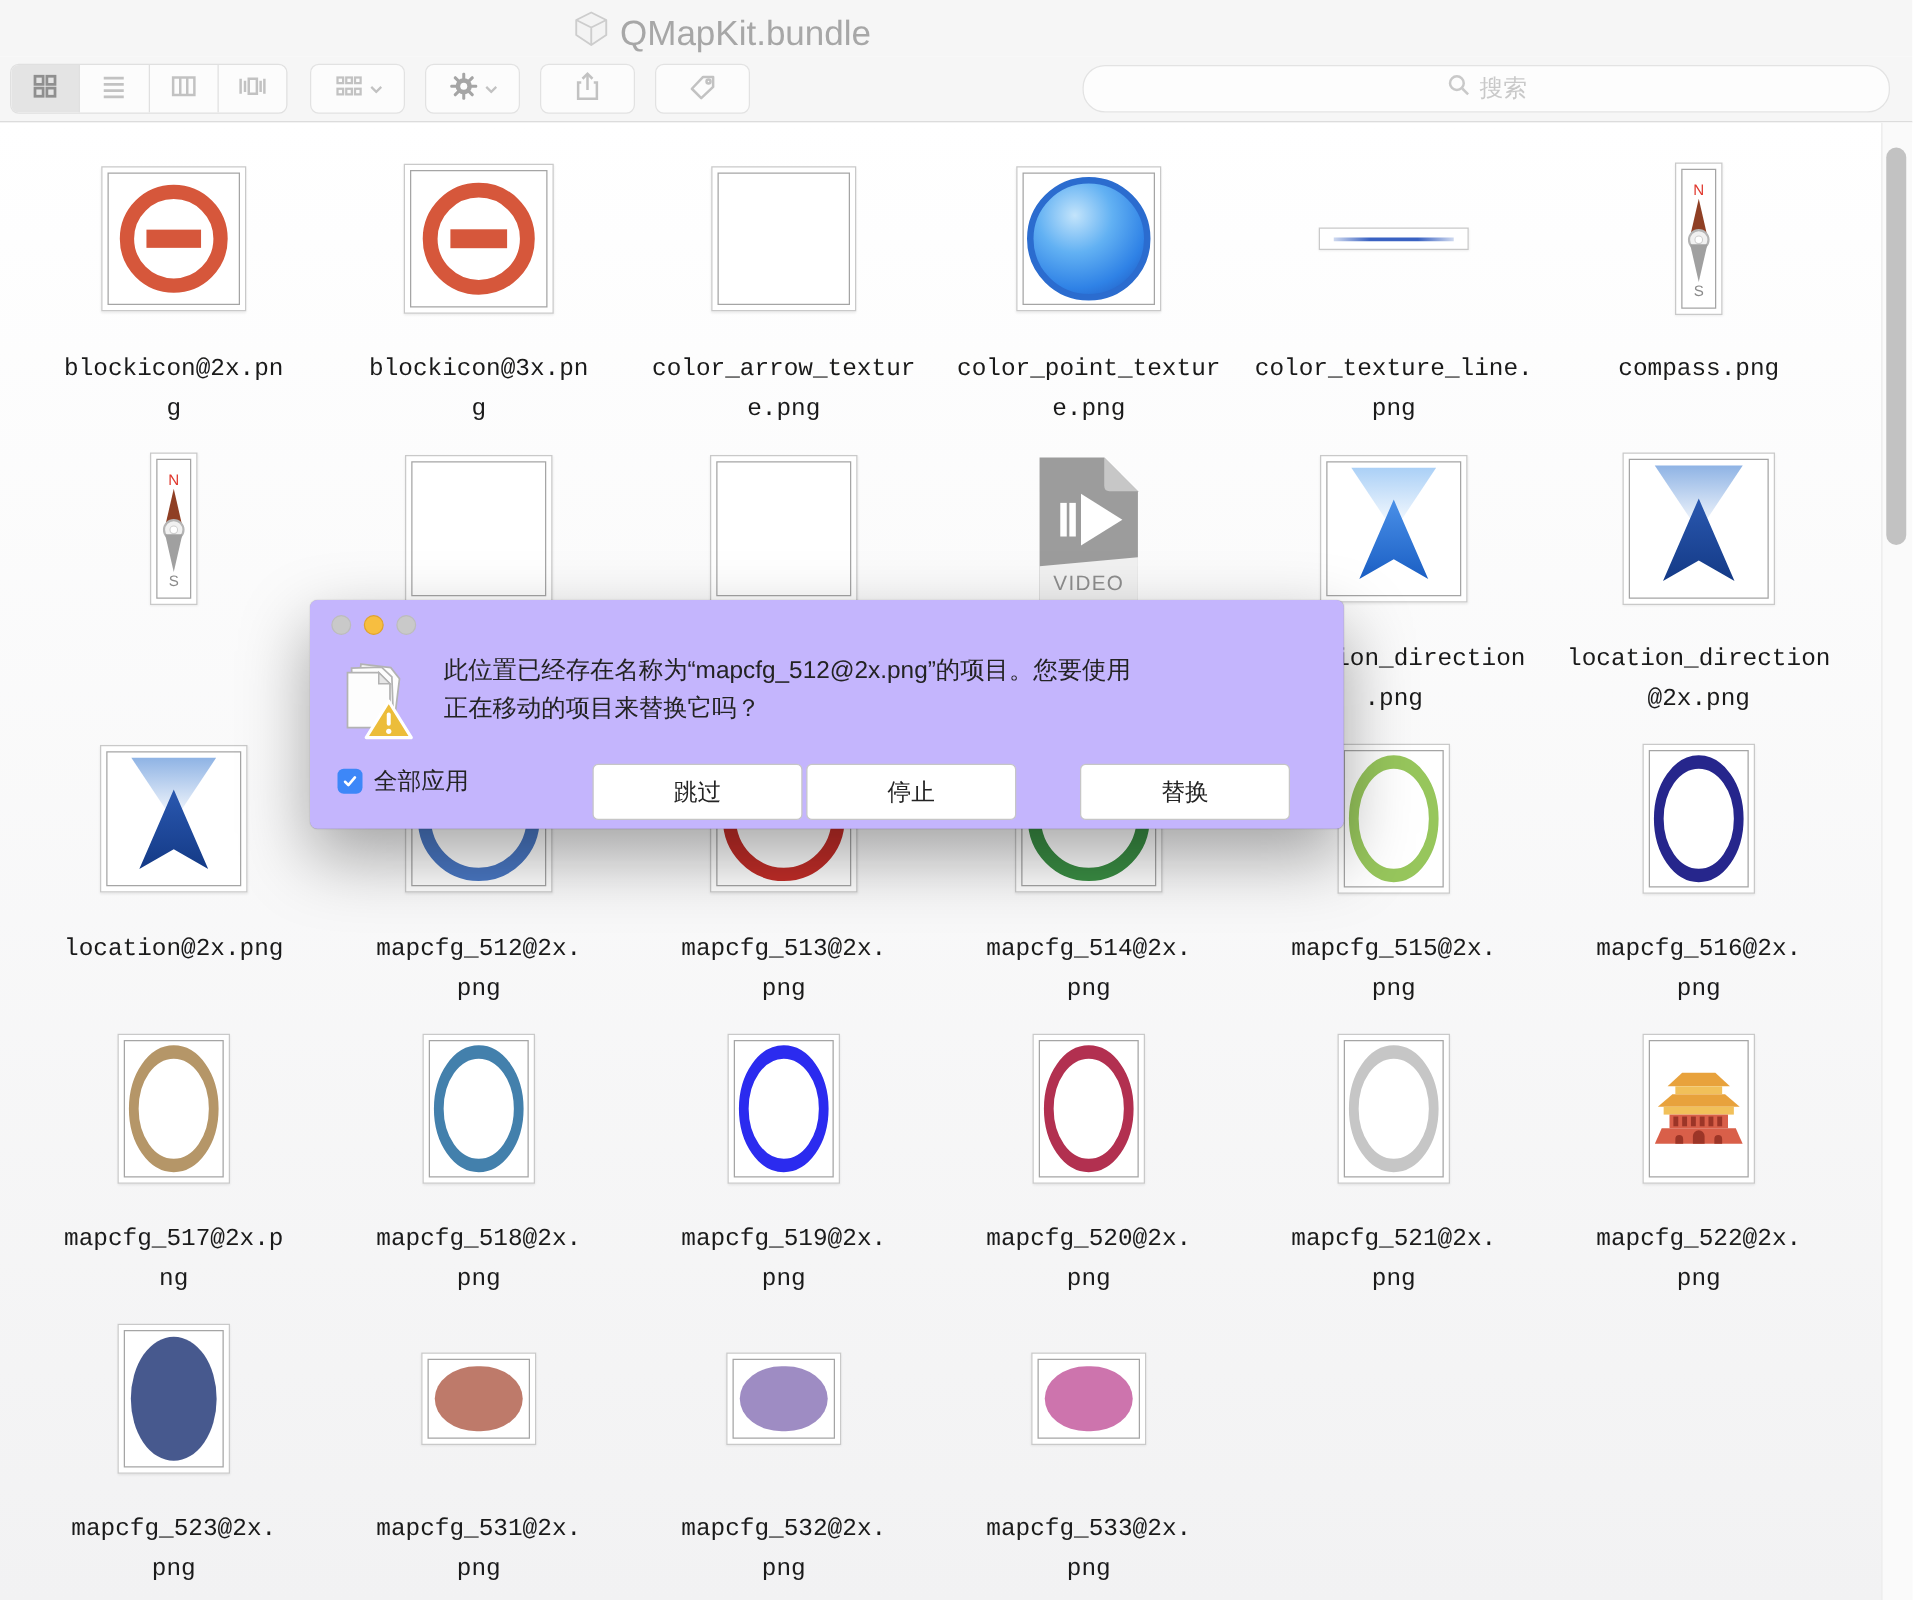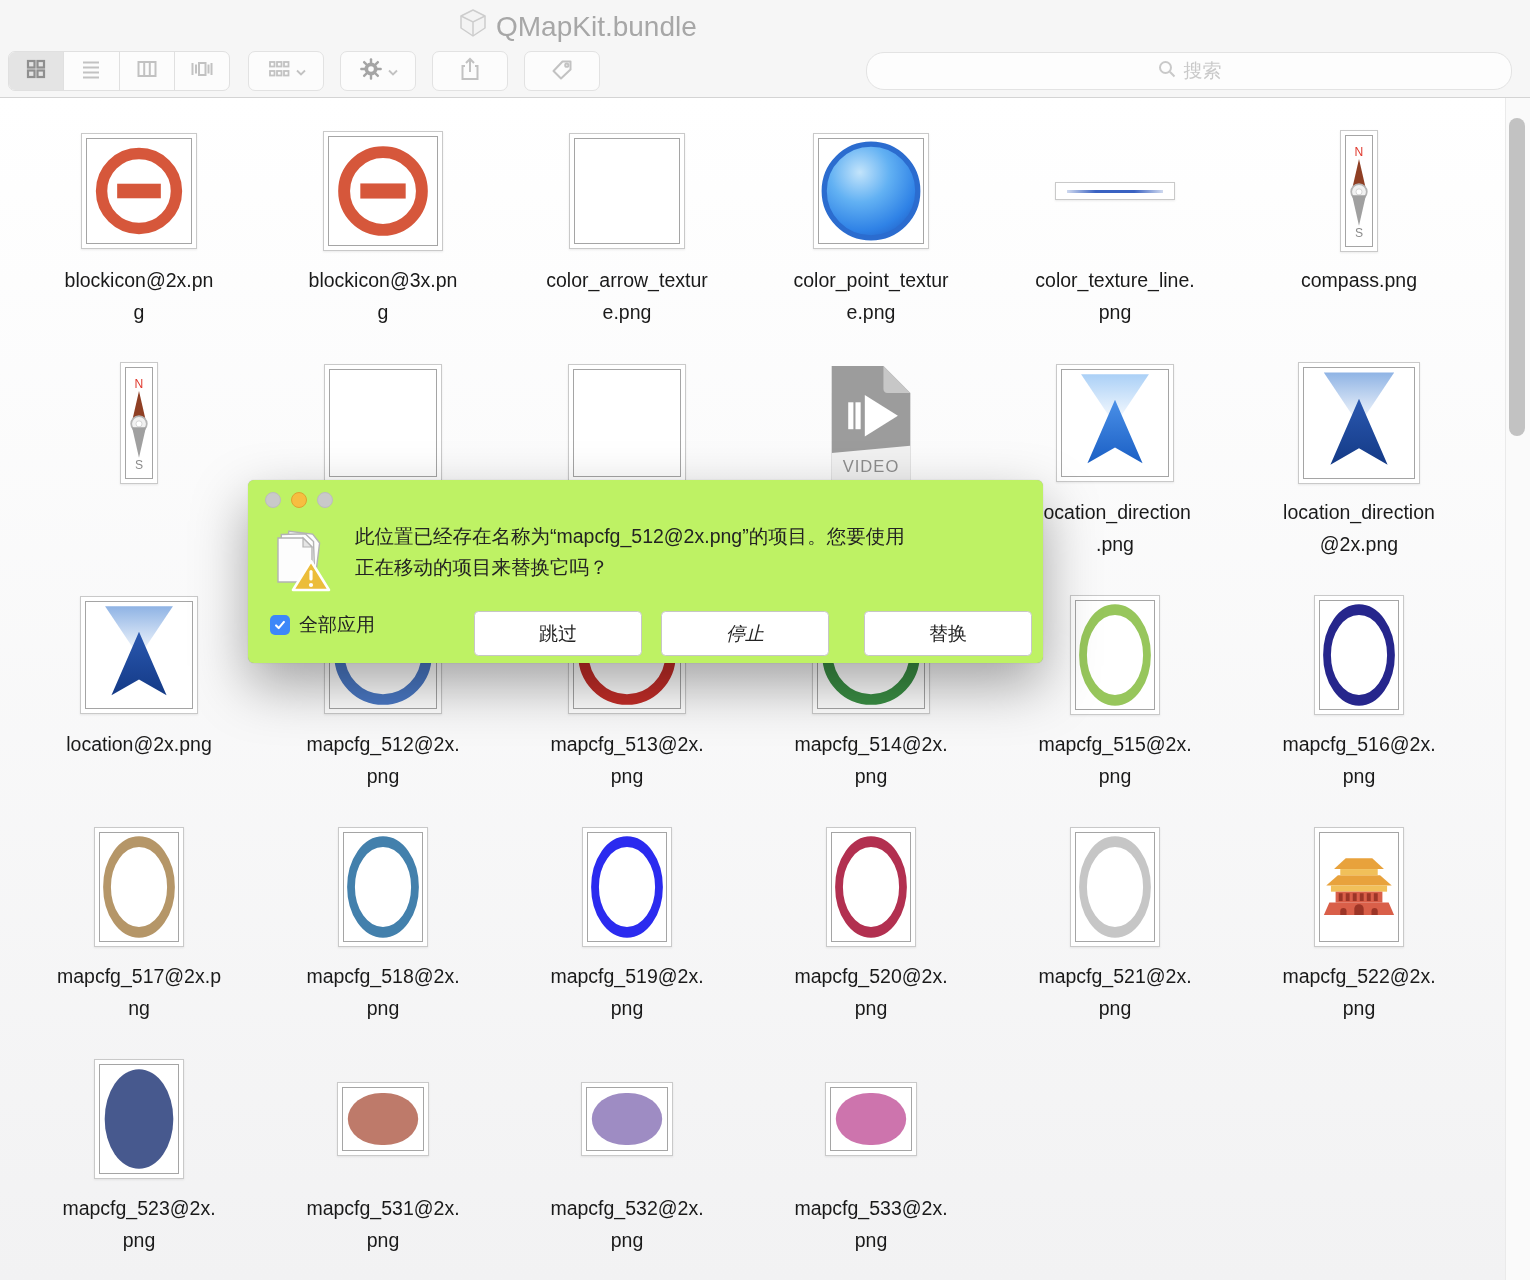--- a/index.html
+++ b/index.html
@@ -21,51 +21,51 @@
   .search-field{position:absolute;left:866px;top:7px;width:646px;height:38px;background:#fdfdfd;
                 border:1px solid #e3e3e3;border-radius:18px;display:flex;align-items:center;
                 justify-content:center;gap:7px;box-sizing:border-box;}
   .search-field span{font-size:19px;color:#c9c9c9;}
   
   .content{position:absolute;top:98px;left:0;right:0;bottom:0;
            background:linear-gradient(#ffffff,#f2f2f3);overflow:hidden;}
   .grid{position:absolute;top:32px;left:17px;display:grid;grid-template-columns:repeat(6,244px);}
   .cell{height:232px;display:flex;flex-direction:column;align-items:center;}
   .slot{height:122px;display:flex;align-items:center;justify-content:center;}
-  .flabel{margin-top:12px;font-size:19.5px;line-height:32px;text-align:center;
-          white-space:pre-line;color:#1a1a1a;}
+  .flabel{margin-top:27px;font-size:19.5px;line-height:32px;text-align:center;
+          white-space:pre-line;color:#1a1a1a;font-family:Liberation Mono, monospace;}
   .thumb{background:#fff;border:1px solid #c9c9c9;box-shadow:0 1px 2px rgba(0,0,0,.08);
          box-sizing:border-box;padding:4px;}
   .thumb-inner{width:100%;height:100%;border:1px solid #a5a5a5;box-sizing:border-box;
                display:flex;align-items:center;justify-content:center;overflow:hidden;}
   .thumb-inner svg,.thumb-inner .stripes{width:100%;height:100%;display:block;}
   .line-thumb{display:flex;align-items:center;justify-content:center;}
   .line-bar{width:88%;height:3px;
     background:linear-gradient(90deg,#cfd9ef,#3a62c2 30%,#3a62c2 70%,#cfd9ef);}
   .stripes{display:flex;flex-direction:column;}
   .stripes div{flex:1;}
   
-  .dialog{position:absolute;left:248px;top:480px;width:795px;height:183px;background:#bef264;
-          border-radius:6px;box-shadow:0 22px 55px rgba(0,0,0,.35),0 0 1px rgba(0,0,0,.3);z-index:20;}
+  .dialog{position:absolute;left:248px;top:480px;width:795px;height:183px;background:#c4b5fd;
+          border-radius:6px;box-shadow:0 22px 55px rgba(0,0,0,.35),0 0 1px rgba(0,0,0,.3);z-index:20;padding-left:32px;}
   .lights{position:absolute;left:17px;top:12px;display:flex;gap:10px;}
   .light{width:16px;height:16px;border-radius:50%;box-sizing:border-box;}
   .light.gray{background:#c9c9c9;border:1px solid #bcbcbc;}
   .light.yellow{background:#f7be40;border:1px solid #e0a32e;}
   .dlg-icon{position:absolute;left:22px;top:48px;width:70px;height:70px;}
   .dlg-msg{position:absolute;left:107px;top:41px;width:670px;font-size:19.5px;line-height:31px;
            color:#232323;white-space:pre-line;}
   .dlg-check-row{position:absolute;left:22px;top:132px;display:flex;align-items:center;gap:9px;}
   .checkbox{width:20px;height:20px;border-radius:5px;background:#3d87f8;display:flex;
             align-items:center;justify-content:center;}
   .check-label{font-size:19px;color:#232323;}
   .dlg-btn{position:absolute;top:131px;width:168px;height:45px;background:#fff;
            border:1px solid #c6c6c6;border-radius:4.5px;font-size:19px;color:#232323;
            display:flex;align-items:center;justify-content:center;box-sizing:border-box;
            font-family:inherit;}
-  .btn-skip{left:226px;} .btn-stop{left:413px;font-style:italic;} .btn-replace{left:616px;}
+  .btn-skip{left:226px;} .btn-stop{left:397px;} .btn-replace{left:616px;}
   
   .scrollbar{position:absolute;right:0;top:0;bottom:0;width:24px;background:#fafafa;
              border-left:1px solid #eaeaea;z-index:5;}
   .scroll-thumb{position:absolute;left:3px;top:20px;width:16px;height:318px;border-radius:8px;
                 background:#c2c2c2;}
 </style>
 </head>
 <body>
 
 <div class="titlebar">

